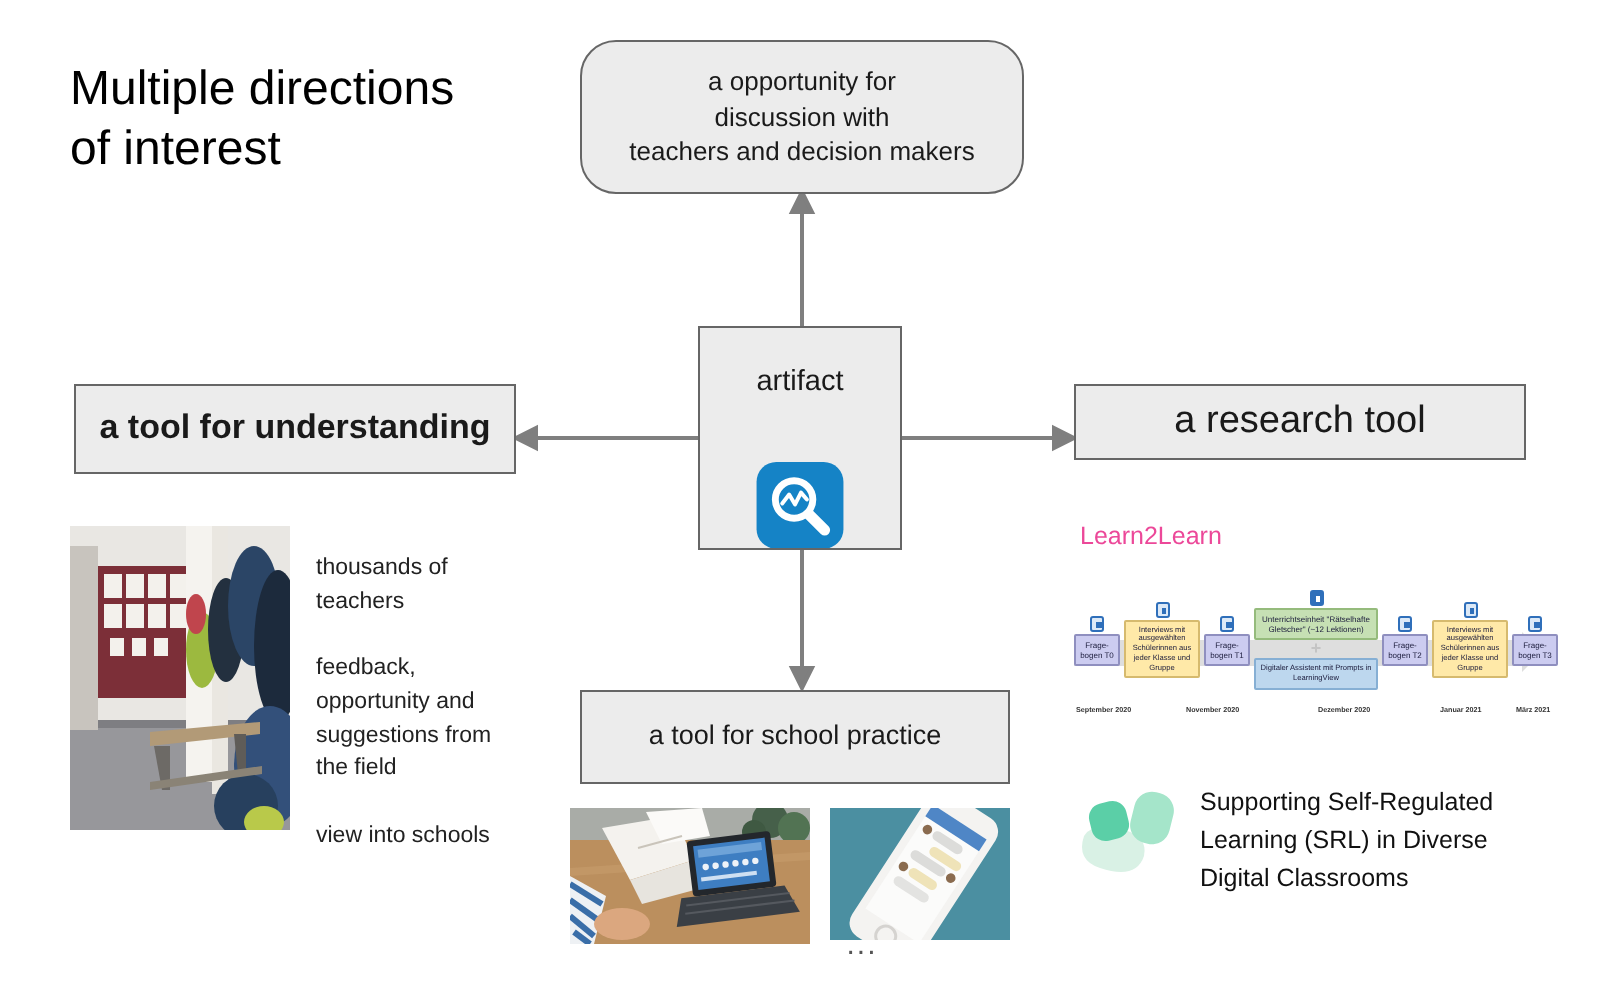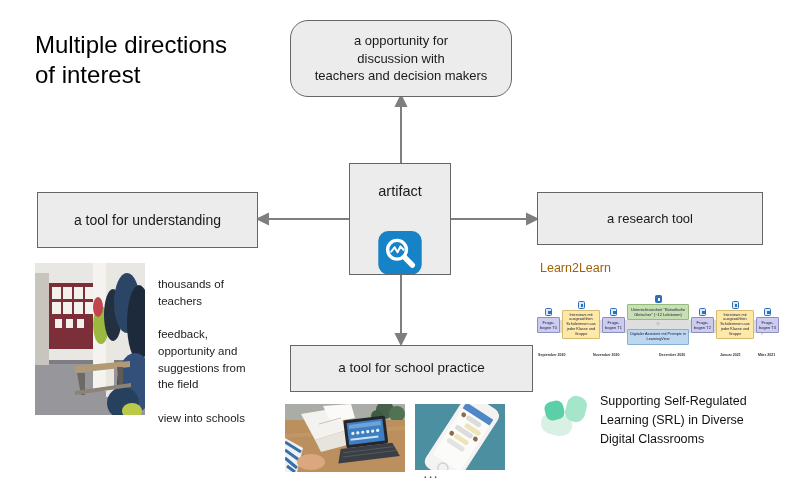--- a/index.html
+++ b/index.html
@@ -26,36 +26,36 @@
   #arrows { position:absolute; left:0; top:0; z-index:1; pointer-events:none; }
 
   
   .nodebox {
     position: absolute; z-index: 2;
     background: #ececec; border: 1px solid #666;
     display: flex; align-items: center; justify-content: center;
     text-align: center; font-size: 13px; color: #1a1a1a; line-height: 1.35;
   }
   #node-top    { left: 290px; top: 20px;  width: 222px; height: 77px; border-radius: 18px; }
-  #node-left   { left: 37px;  top: 192px; width: 221px; height: 56px; font-size: 14px; }
-  #node-right  { left: 537px; top: 192px; width: 226px; height: 53px; font-size: 13px; }
-  #node-bottom { left: 290px; top: 345px; width: 243px; height: 47px; font-size: 13.5px; }
+  #node-left   { left: 37px;  top: 192px; width: 221px; height: 45px; font-size: 17px; font-weight: bold; }
+  #node-right  { left: 537px; top: 192px; width: 226px; height: 38px; font-size: 19px; }
+  #node-bottom { left: 290px; top: 345px; width: 215px; height: 47px; font-size: 13.5px; }
   #node-center { left: 349px; top: 163px; width: 102px; height: 112px;
                  flex-direction: column; justify-content: flex-start; padding-top: 18px; gap: 29px; }
   #artifact-label { font-size: 14.5px; color:#1a1a1a; }
 
   
   .photo { position:absolute; z-index:2; display:block; }
   #photo-cloakroom { left:35px; top:263px; }
   #notes { position:absolute; left:158px; top:276px; width:112px; font-size:11.5px; line-height:1.45; color:#222; }
   #notes p { white-space: pre-line; margin-bottom: 17px; }
   #notes p:last-child { margin-bottom: 0; }
 
   
-  #l2l-label { position:absolute; left:540px; top:261px; font-size:12.5px; color:#a16207; }
+  #l2l-label { position:absolute; left:540px; top:261px; font-size:12.5px; color:#ec4899; }
   #timeline { position:absolute; left:537px; top:289px; width:240px; height:74px; z-index:2; }
   #tl-arrowbg { position:absolute; left:0; top:31px; width:224px; height:13px; background:#dedede; }
   #tl-arrowbg::after { content:""; position:absolute; right:-10px; top:-4px;
     border-left:10px solid #dedede; border-top:10.5px solid transparent; border-bottom:10.5px solid transparent; }
   #tl-cols { position:absolute; left:0; top:0; width:234px; display:flex; align-items:center; gap:2px; height:62px; }
   .tl-col { display:flex; flex-direction:column; align-items:center; gap:1px; position:relative; }
   .dev-icon { width:7px; height:8px; border:1px solid #2f6fba; border-radius:1.5px; background:#dce9f7; position:relative; }
   .dev-icon::after{ content:""; position:absolute; left:2px; top:2px; width:2.5px; height:3px; background:#2f6fba; }
   .tl-box { border-radius:1px; text-align:center; font-size:4px; line-height:1.25; padding:2px 1px; color:#1a1a3a; }
   .tl-box.lav    { width:23px; background:#ccccf0; border:0.5px solid #8f8fbf; }

